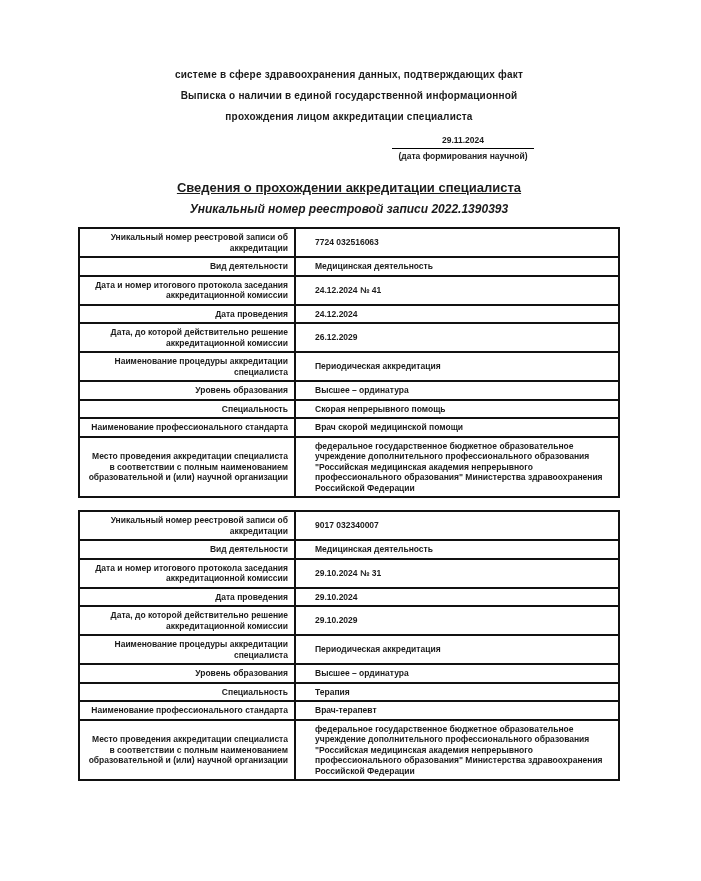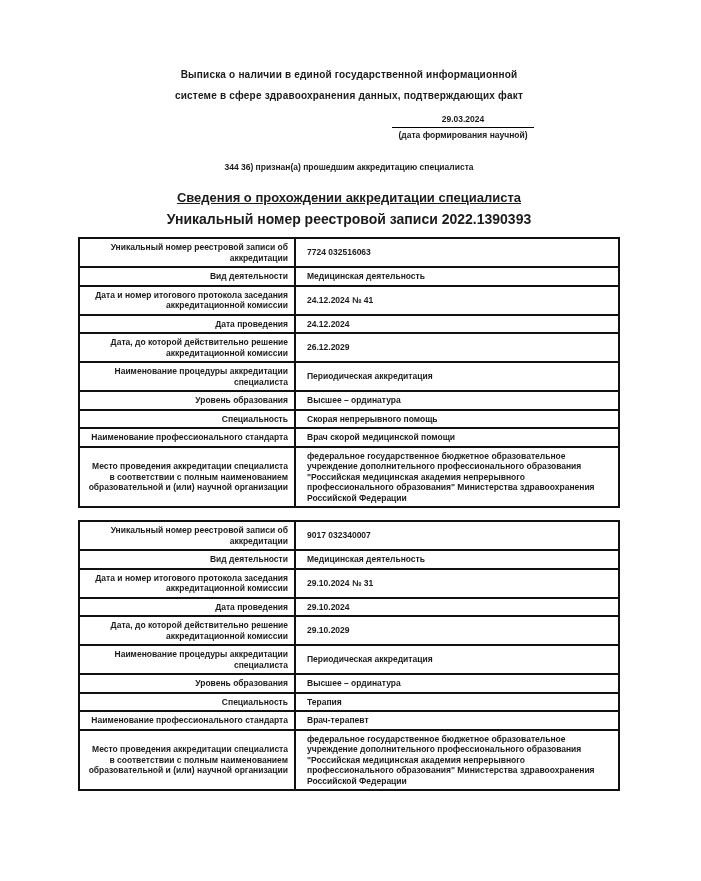--- a/index.html
+++ b/index.html
@@ -52,58 +52,59 @@
   .section-heading {
     margin-top: 18px;
     text-align: center;
     font-size: 13px;
     line-height: 11px;
     text-decoration: underline;
   }
   .registry-heading {
     margin-top: 9px;
     text-align: center;
-    font-size: 14px;
+    font-size: 12px;
     line-height: 14px;
+    font-style: italic;
   }
   table.acc-table {
     border-collapse: collapse;
     table-layout: fixed;
     width: 542px;
     margin-top: 11px;
   }
   table.acc-table.second { margin-top: 12px; }
   table.acc-table td {
     border: 2px solid #111111;
     font-size: 8.5px;
     line-height: 10.5px;
     vertical-align: middle;
     font-weight: bold;
   }
   td.cell-label { width: 202px; padding: 3px 6px 3px 6px; text-align: right; }
-  td.cell-value { padding: 3px 6px 3px 11px; }
+  td.cell-value { padding: 3px 6px 3px 19px; }
 </style>
 </head>
 <body>
 
 <div class="page">
   <div class="content">
 
     <div class="doc-title">
+      <div>системе в сфере здравоохранения данных, подтверждающих факт</div>
       <div>Выписка о наличии в единой государственной информационной</div>
-      <div>системе в сфере здравоохранения данных, подтверждающих факт</div>
+      <div>прохождения лицом аккредитации специалиста</div>
     </div>
 
     <div class="date-block">
-      <div class="date-value">29.03.2024</div>
+      <div class="date-value">29.11.2024</div>
       <div class="date-caption">(дата формирования научной)</div>
     </div>
 
     <div class="intro">
-      <div>344 36) признан(а) прошедшим аккредитацию специалиста</div>
     </div>
 
     <div class="section-heading">Сведения о прохождении аккредитации специалиста</div>
 
     <div class="registry-heading">Уникальный номер реестровой записи 2022.1390393</div>
 
     <table class="acc-table first">
       <tbody>
         <tr>
           <td class="cell-label">Уникальный номер реестровой записи об аккредитации</td>

